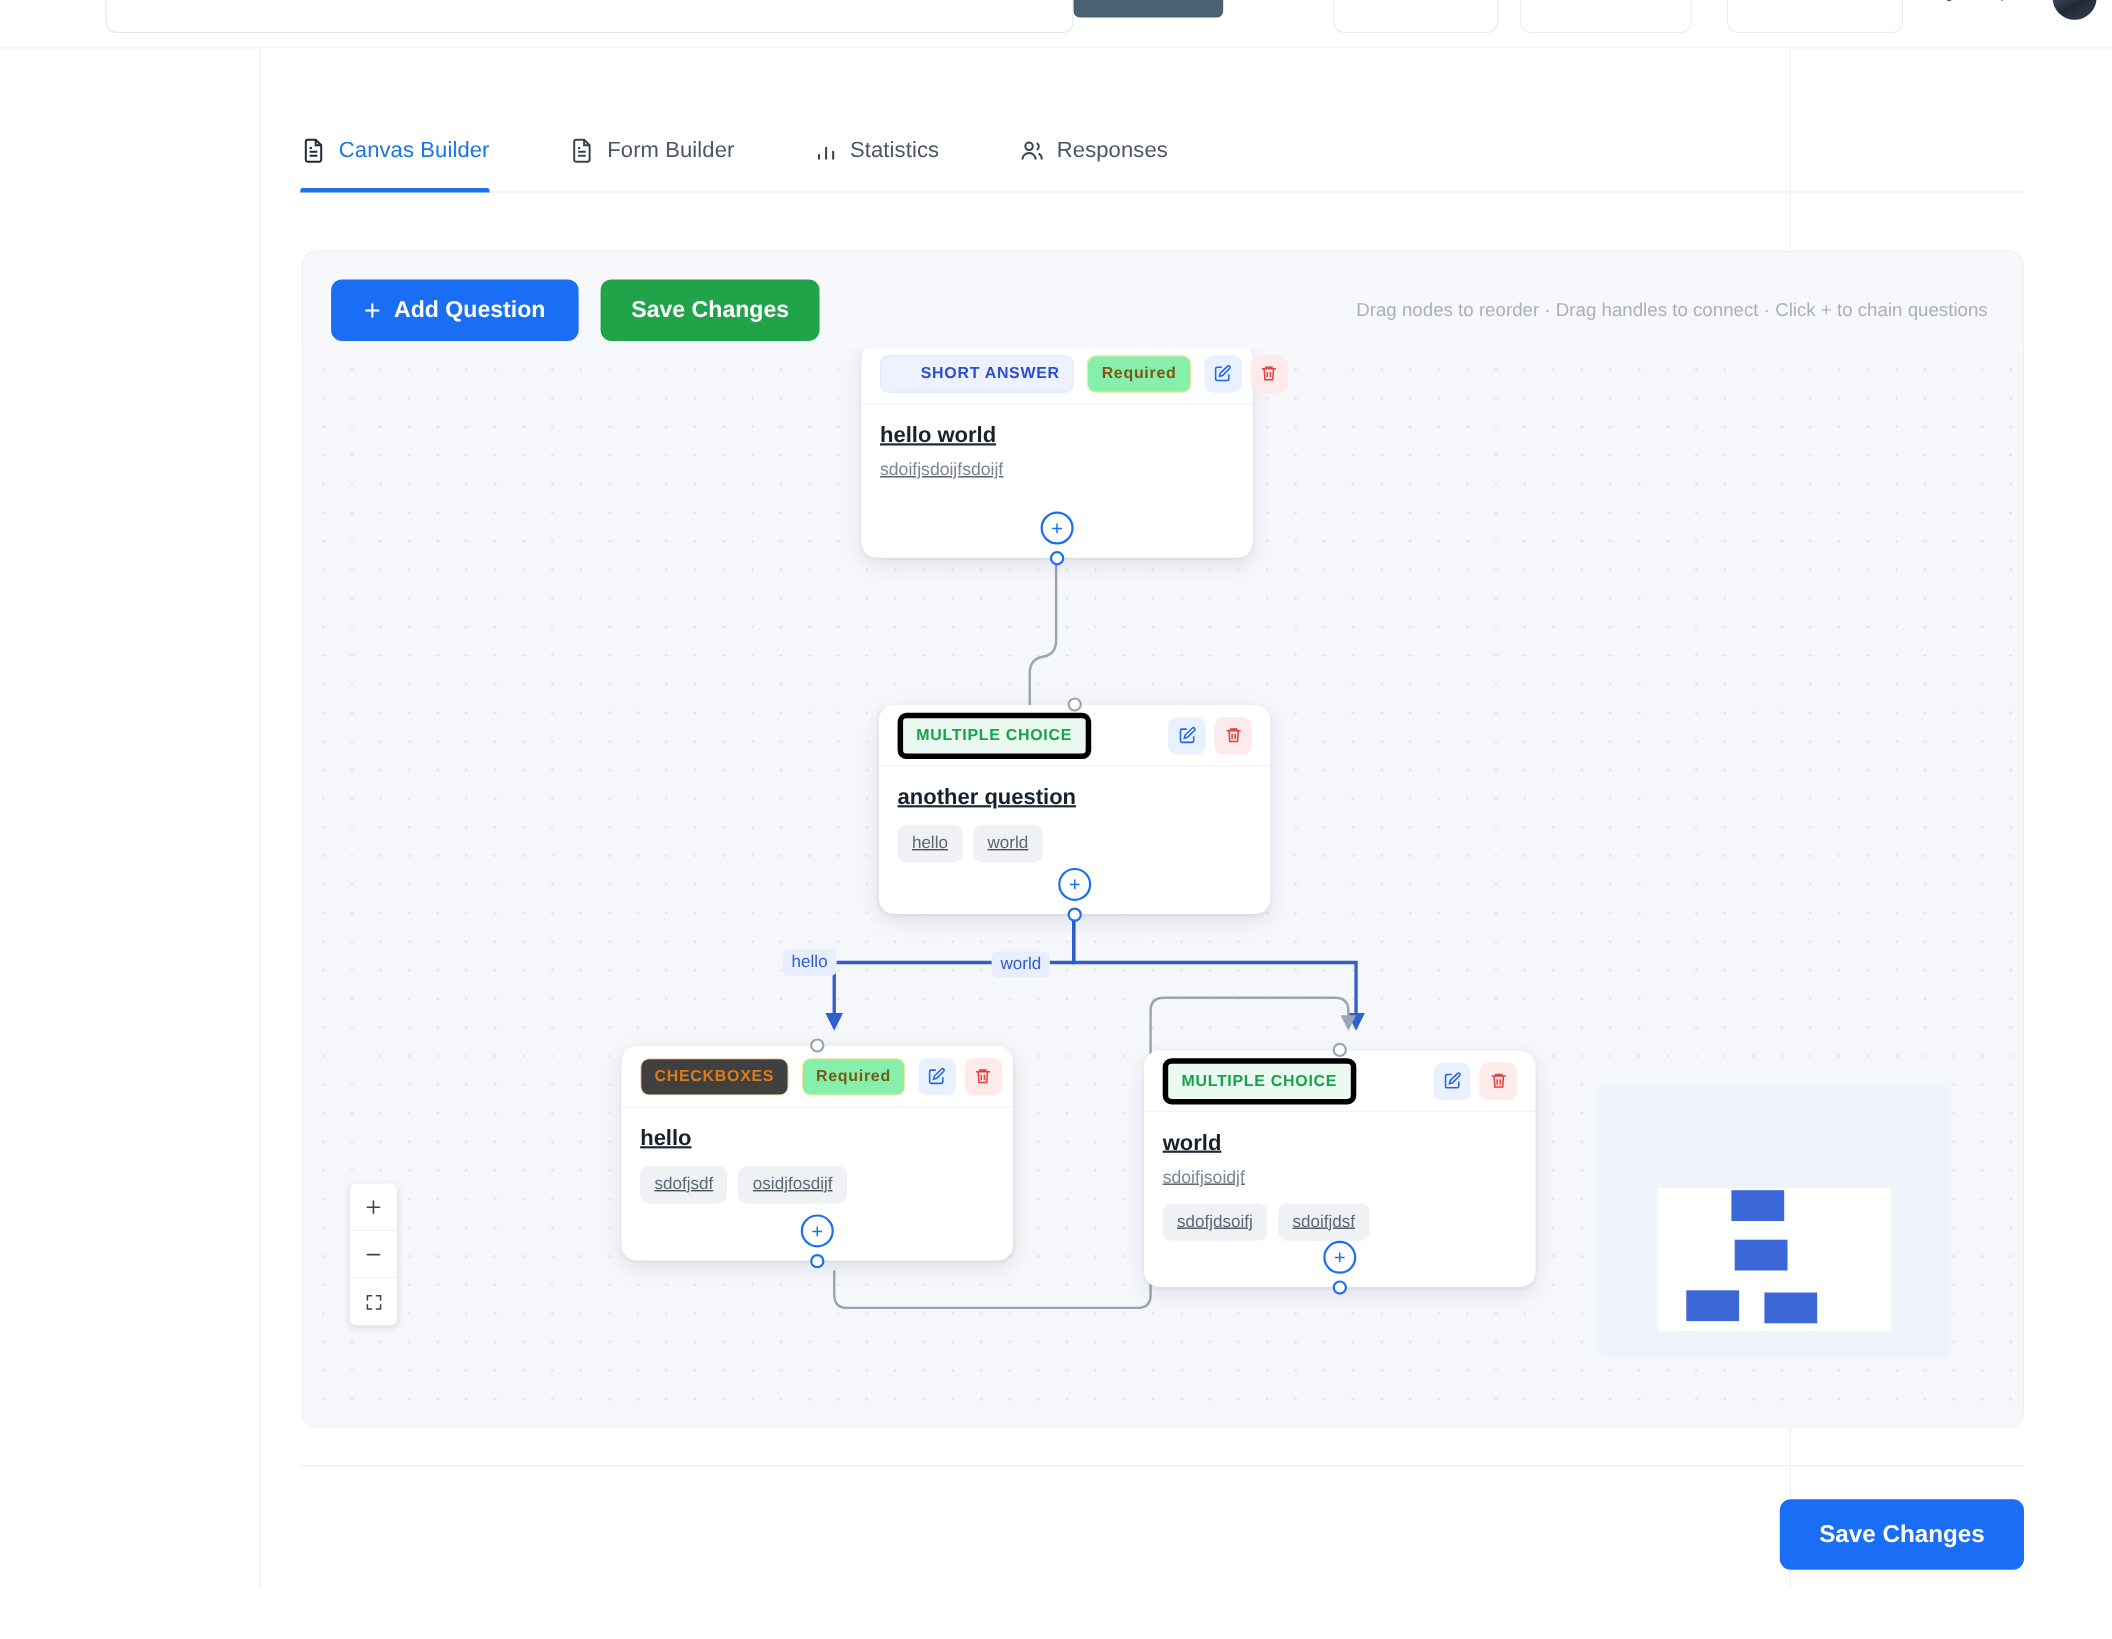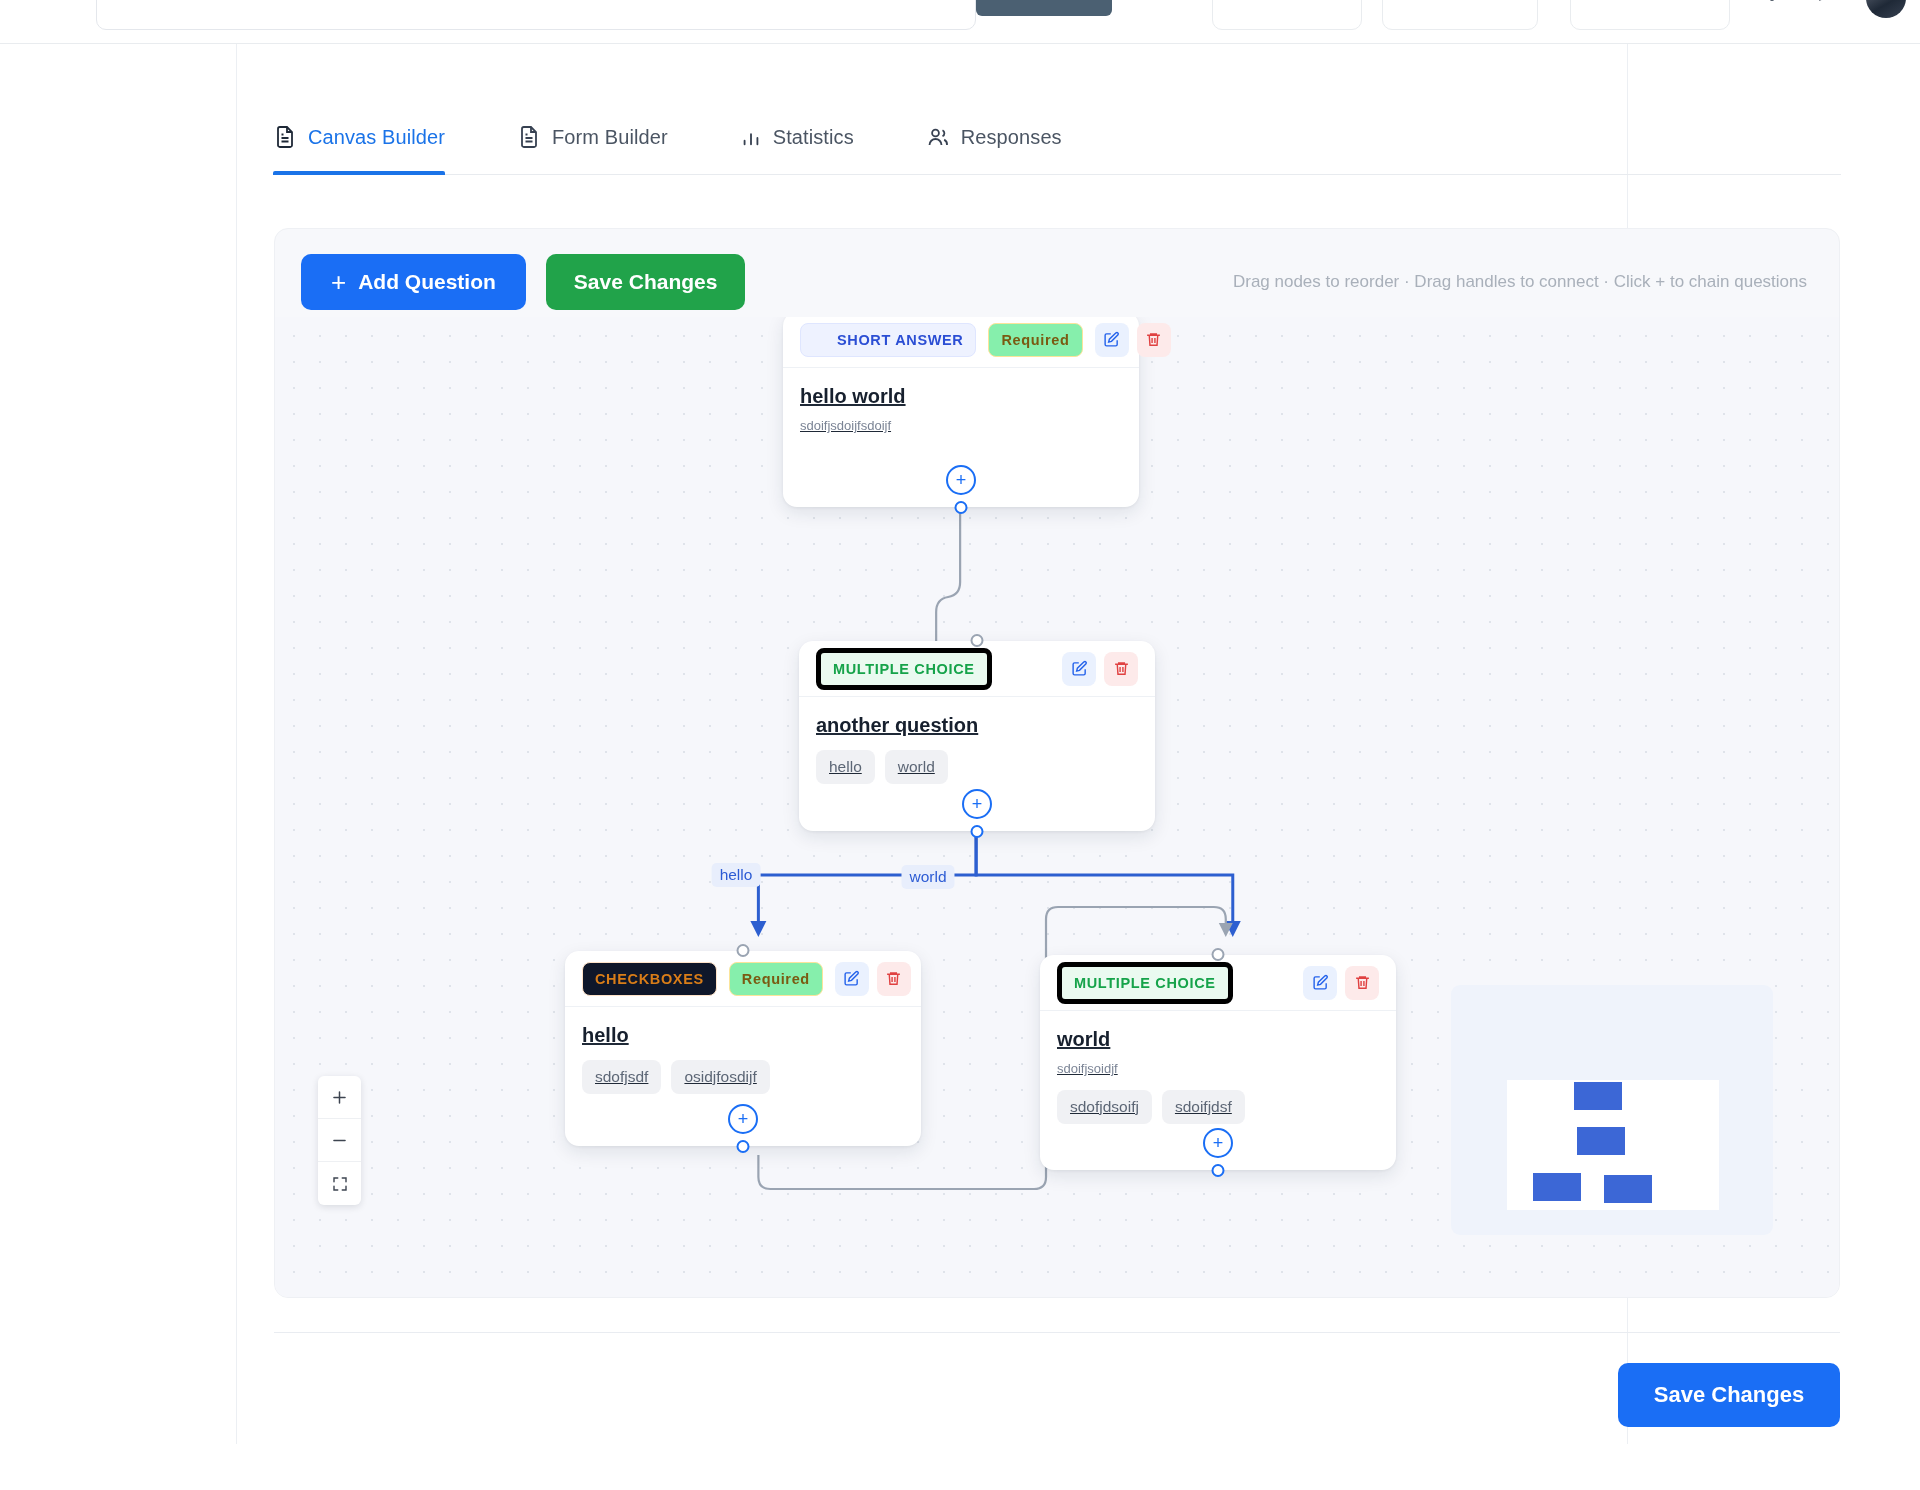--- a/index.html
+++ b/index.html
@@ -108,32 +108,32 @@
   .node-head{
     display:flex;align-items:center;gap:12px;height:56px;padding:0 17px;
     border-bottom:1px solid #eef1f5;
   }
   .badge{
     font-size:14.5px;font-weight:bold;letter-spacing:.65px;
     padding:8px 12px;border-radius:8px;white-space:nowrap;
   }
   .badge.type-short{background:#eef2ff;color:#2b4ed4;border:1px solid #dfe6ff;padding-left:36px;}
   .badge.type-mc{background:#eafaf0;color:#16a34a;border:5px solid #000000;}
-  .badge.type-cb{background:#0f172a;color:#d97d18;border:1px solid #ffe3c9;}
+  .badge.type-cb{background:#404040;color:#d97d18;border:1px solid #ffe3c9;}
   .badge.req{background:#86efac;color:#7a5a12;border:1px solid #fbe49a;}
   .head-actions{margin-left:auto;display:flex;align-items:center;gap:8px;}
   .icon-btn{
     width:34px;height:34px;border-radius:8px;display:flex;align-items:center;
     justify-content:center;cursor:pointer;border:none;
   }
   .icon-btn.edit{background:#eaf1fe;color:#2563eb;}
   .icon-btn.del{background:#fdeaea;color:#e04141;}
   .node-body{padding:15px 5px 0 17px;text-decoration:underline;}
   .node-title{font-size:20px;font-weight:bold;color:#17202e;line-height:1.3;}
-  .node-desc{font-size:13px;color:#7b8495;margin-top:9px;line-height:1.3;}
+  .node-desc{font-size:16px;color:#7b8495;margin-top:9px;line-height:1.3;}
   .opts{display:flex;flex-wrap:wrap;gap:10px;margin-top:12px;}
   .opt{
     background:#f0f1f4;color:#5c6675;font-size:15.5px;
     padding:8px 13px;border-radius:8px;white-space:nowrap;
   }
   .add-chain{
     position:absolute;left:50%;transform:translateX(-50%);
     width:30px;height:30px;border-radius:50%;border:2px solid #1a6ef5;
     background:#fff;color:#1a6ef5;font-size:18px;line-height:26px;
     text-align:center;cursor:pointer;

